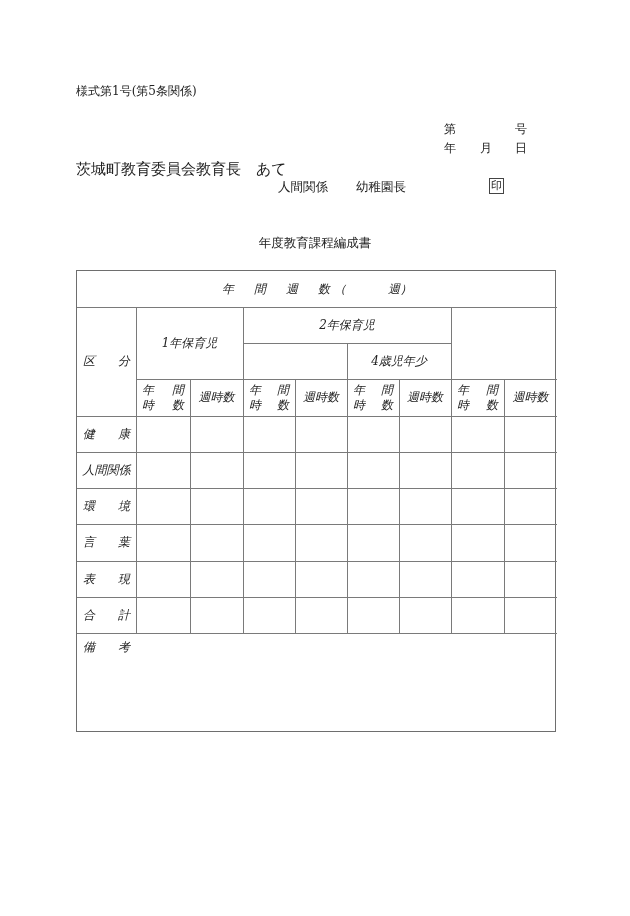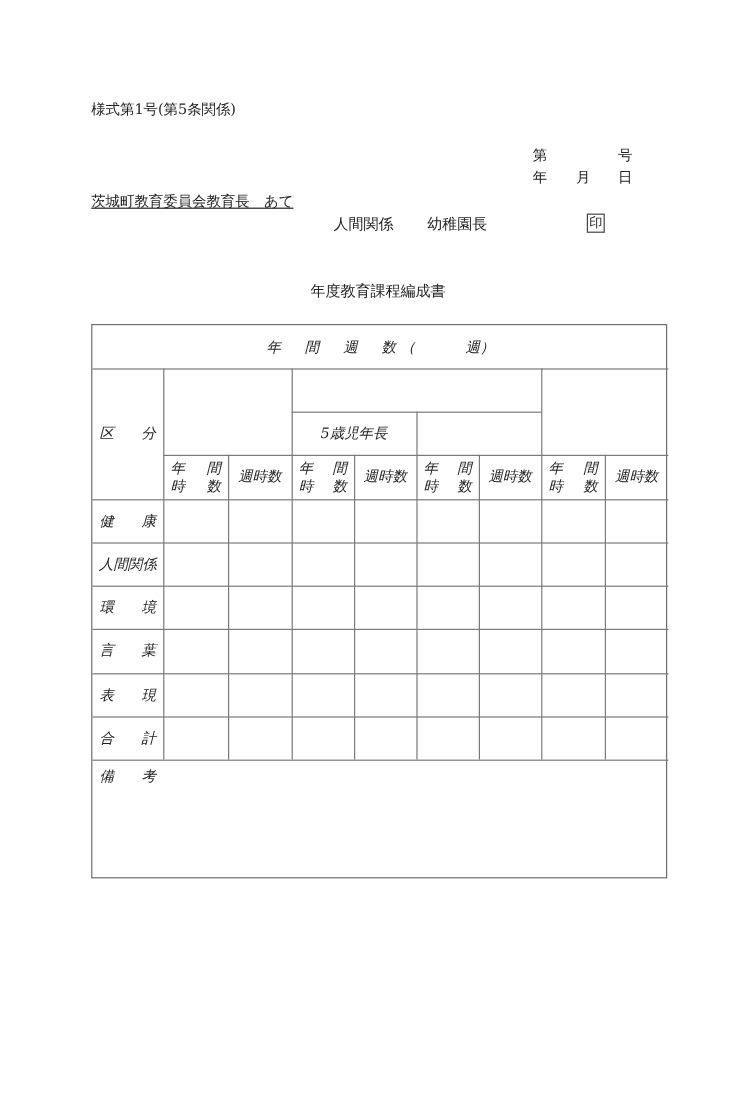--- a/index.html
+++ b/index.html
@@ -3,21 +3,21 @@
 <meta charset="utf-8">
 <style>
   html, body { margin: 0; padding: 0; background: #ffffff; }
   body { width: 630px; height: 916px; position: relative; overflow: hidden;
          font-family: "DejaVu Serif", "Liberation Serif", serif; color: #222; font-size: 12px; }
   .abs { position: absolute; white-space: nowrap; }
   .form-no { left: 76px; top: 83px; font-size: 12px; }
   .docno { left: 444px; top: 121px; width: 84px; }
   .docno span, .date span { position: absolute; top: 0; }
   .date { left: 444px; top: 140px; width: 84px; }
-  .addressee { left: 76px; top: 160px; font-size: 12px; text-decoration: underline; }
+  .addressee { left: 76px; top: 160px; font-size: 15px; }
   .sender { left: 278px; top: 179px; font-size: 12.5px; }
   .seal { left: 489px; top: 178px; width: 13px; height: 14px; border: 1px solid #444;
           font-size: 11px; line-height: 14px; text-align: center; }
   .title { left: 0; width: 630px; top: 235px; text-align: center; font-size: 12.5px; }
 
   .tbl { position: absolute; left: 76px; top: 270px; width: 480px; height: 462px;
          border: 1px solid #6e6e6e; box-sizing: border-box; font-style: italic; }
   .hl, .vl { position: absolute; background: #7a7a7a; }
   .hl { height: 1px; }
   .vl { width: 1px; }
@@ -78,21 +78,23 @@
     <span style="letter-spacing:4px">年　間　週　数（</span>
     <span style="display:inline-block;width:38px"></span>
     <span>週）</span>
   </div>
 
   <div class="cell spread" style="left:0;top:36px;width:59px;height:109px">
     <span>区</span>
     <span>分</span>
   </div>
 
-  <div class="cell" style="left:166px;top:72px;width:104px;height:36px">5歳児年長</div>
+  <div class="cell" style="left:59px;top:36px;width:107px;height:72px">1年保育児</div>
+  <div class="cell" style="left:166px;top:36px;width:208px;height:36px">2年保育児</div>
+  <div class="cell" style="left:270px;top:72px;width:104px;height:36px">4歳児年少</div>
 
   <div class="cell two" style="left:59px;top:108px;width:54px;height:37px">
     <div>
         <span>年</span>
         <span>間</span>
       </div>
     <div>
         <span>時</span>
         <span>数</span>
       </div>

